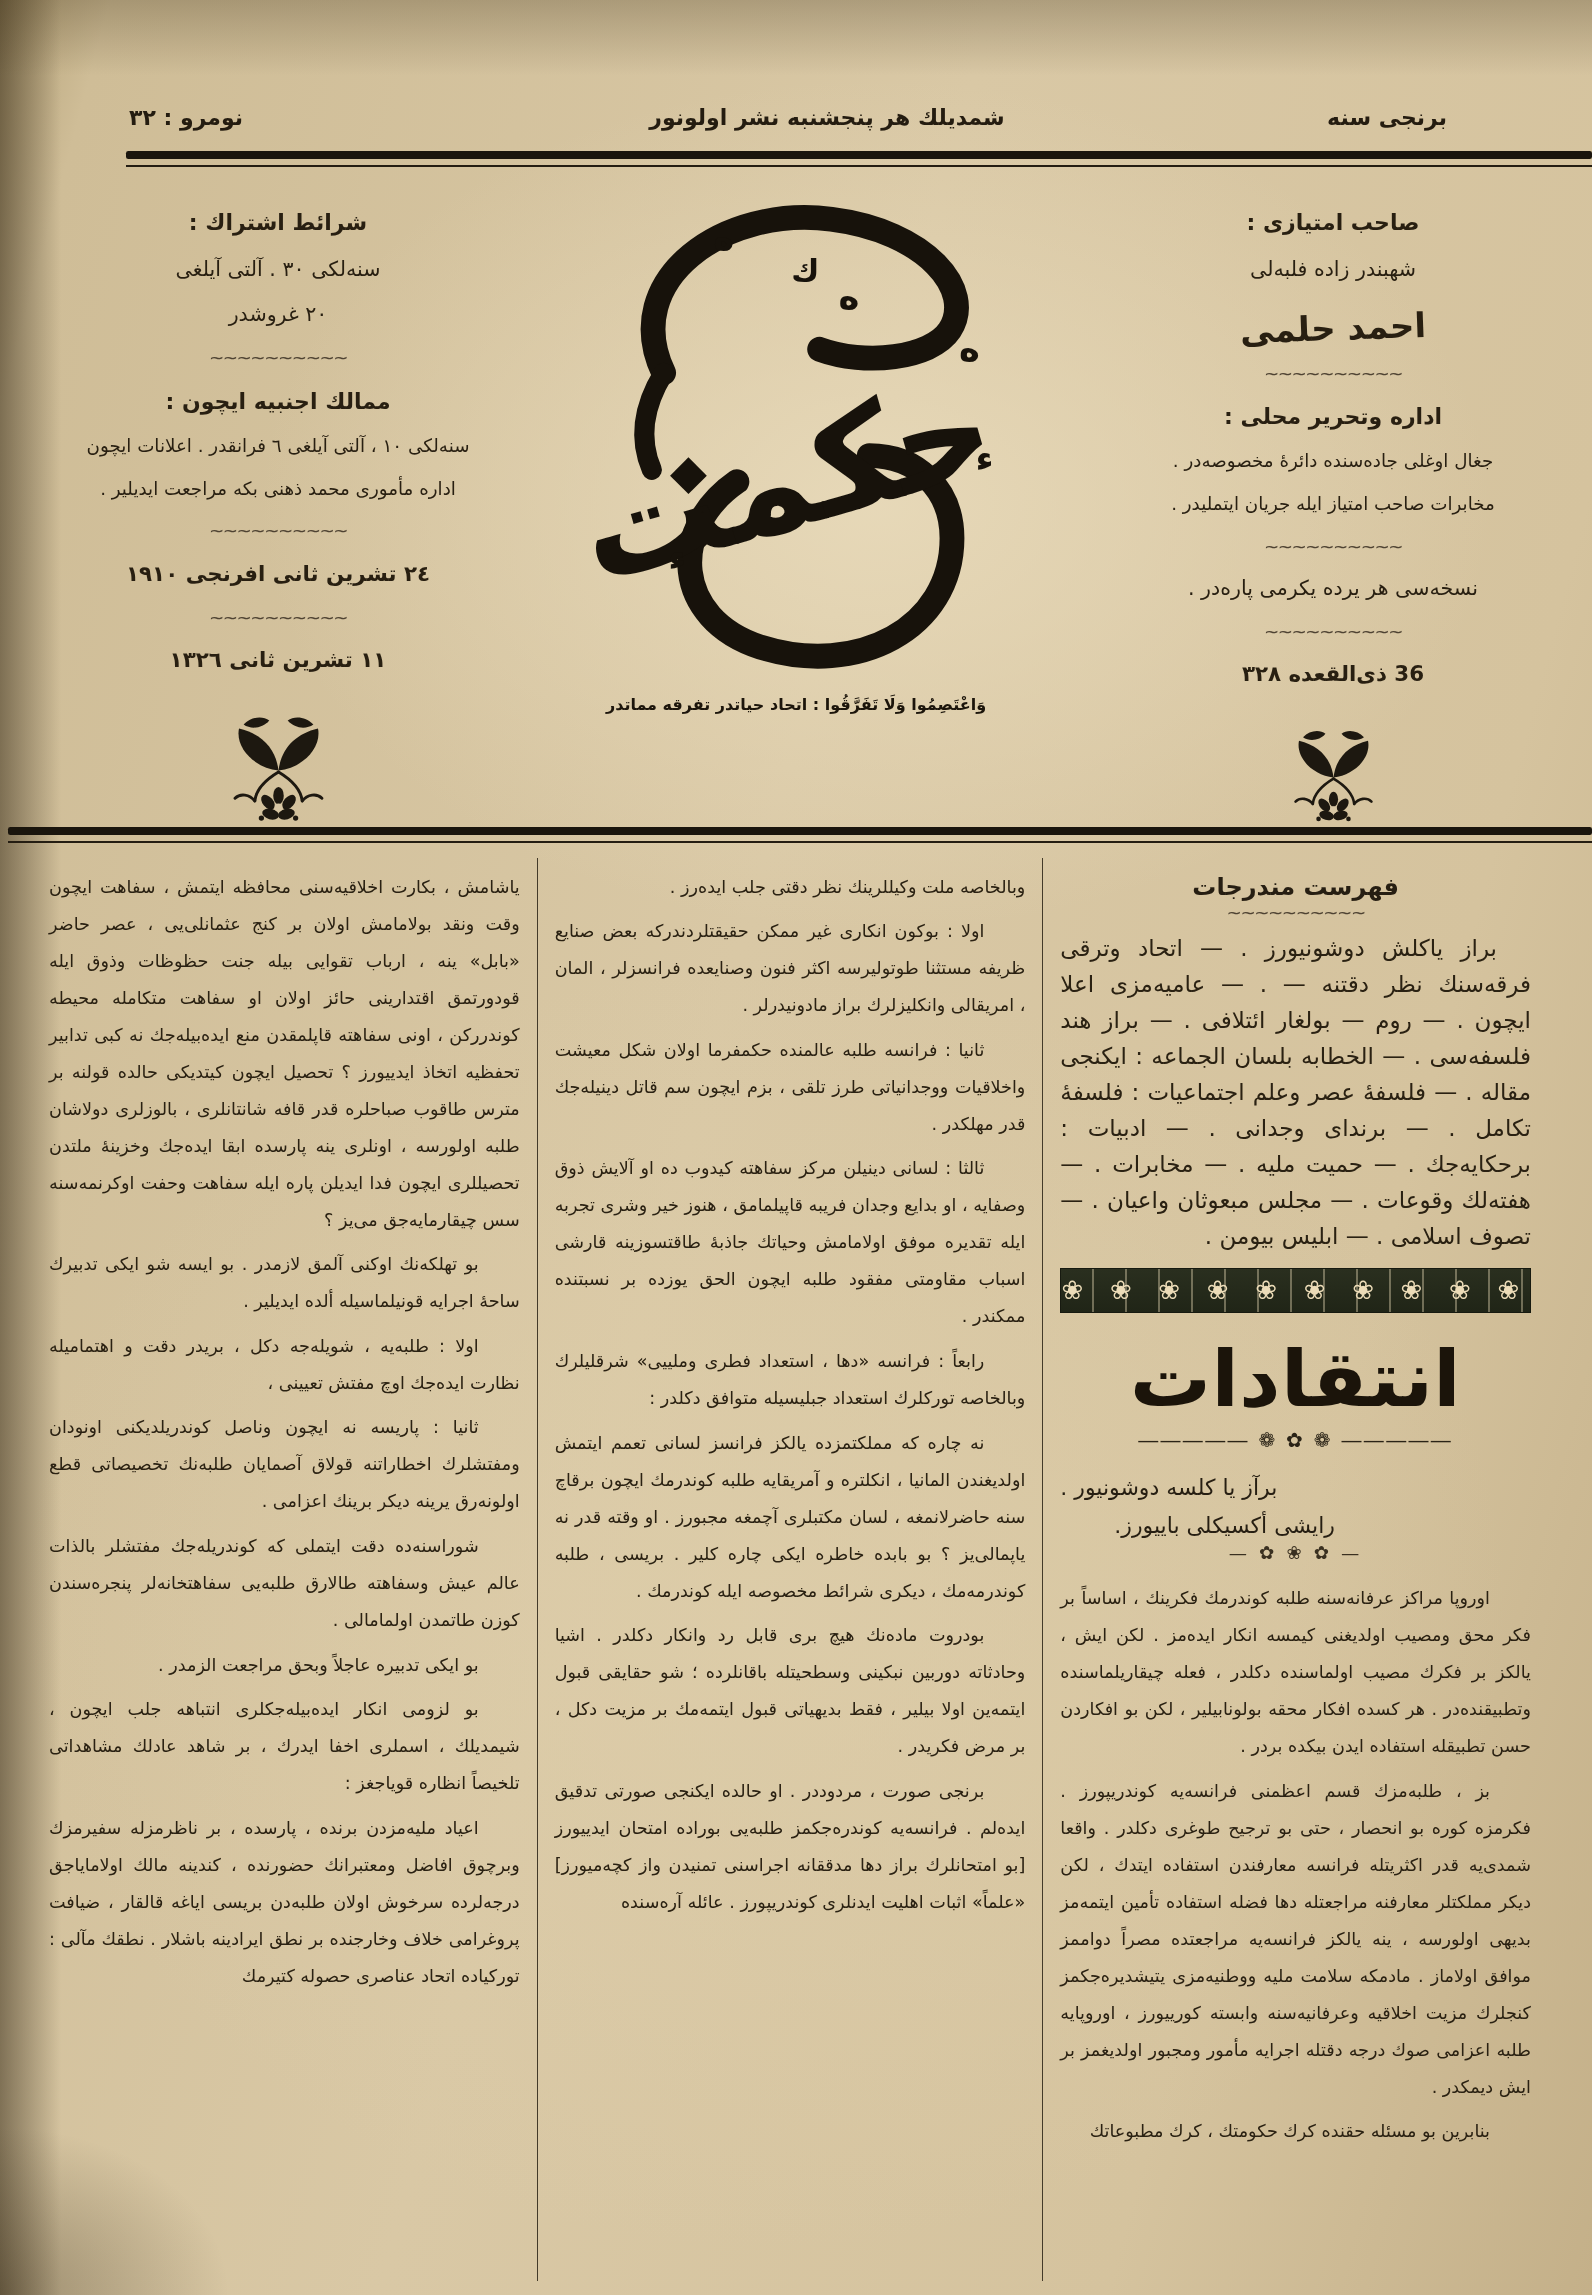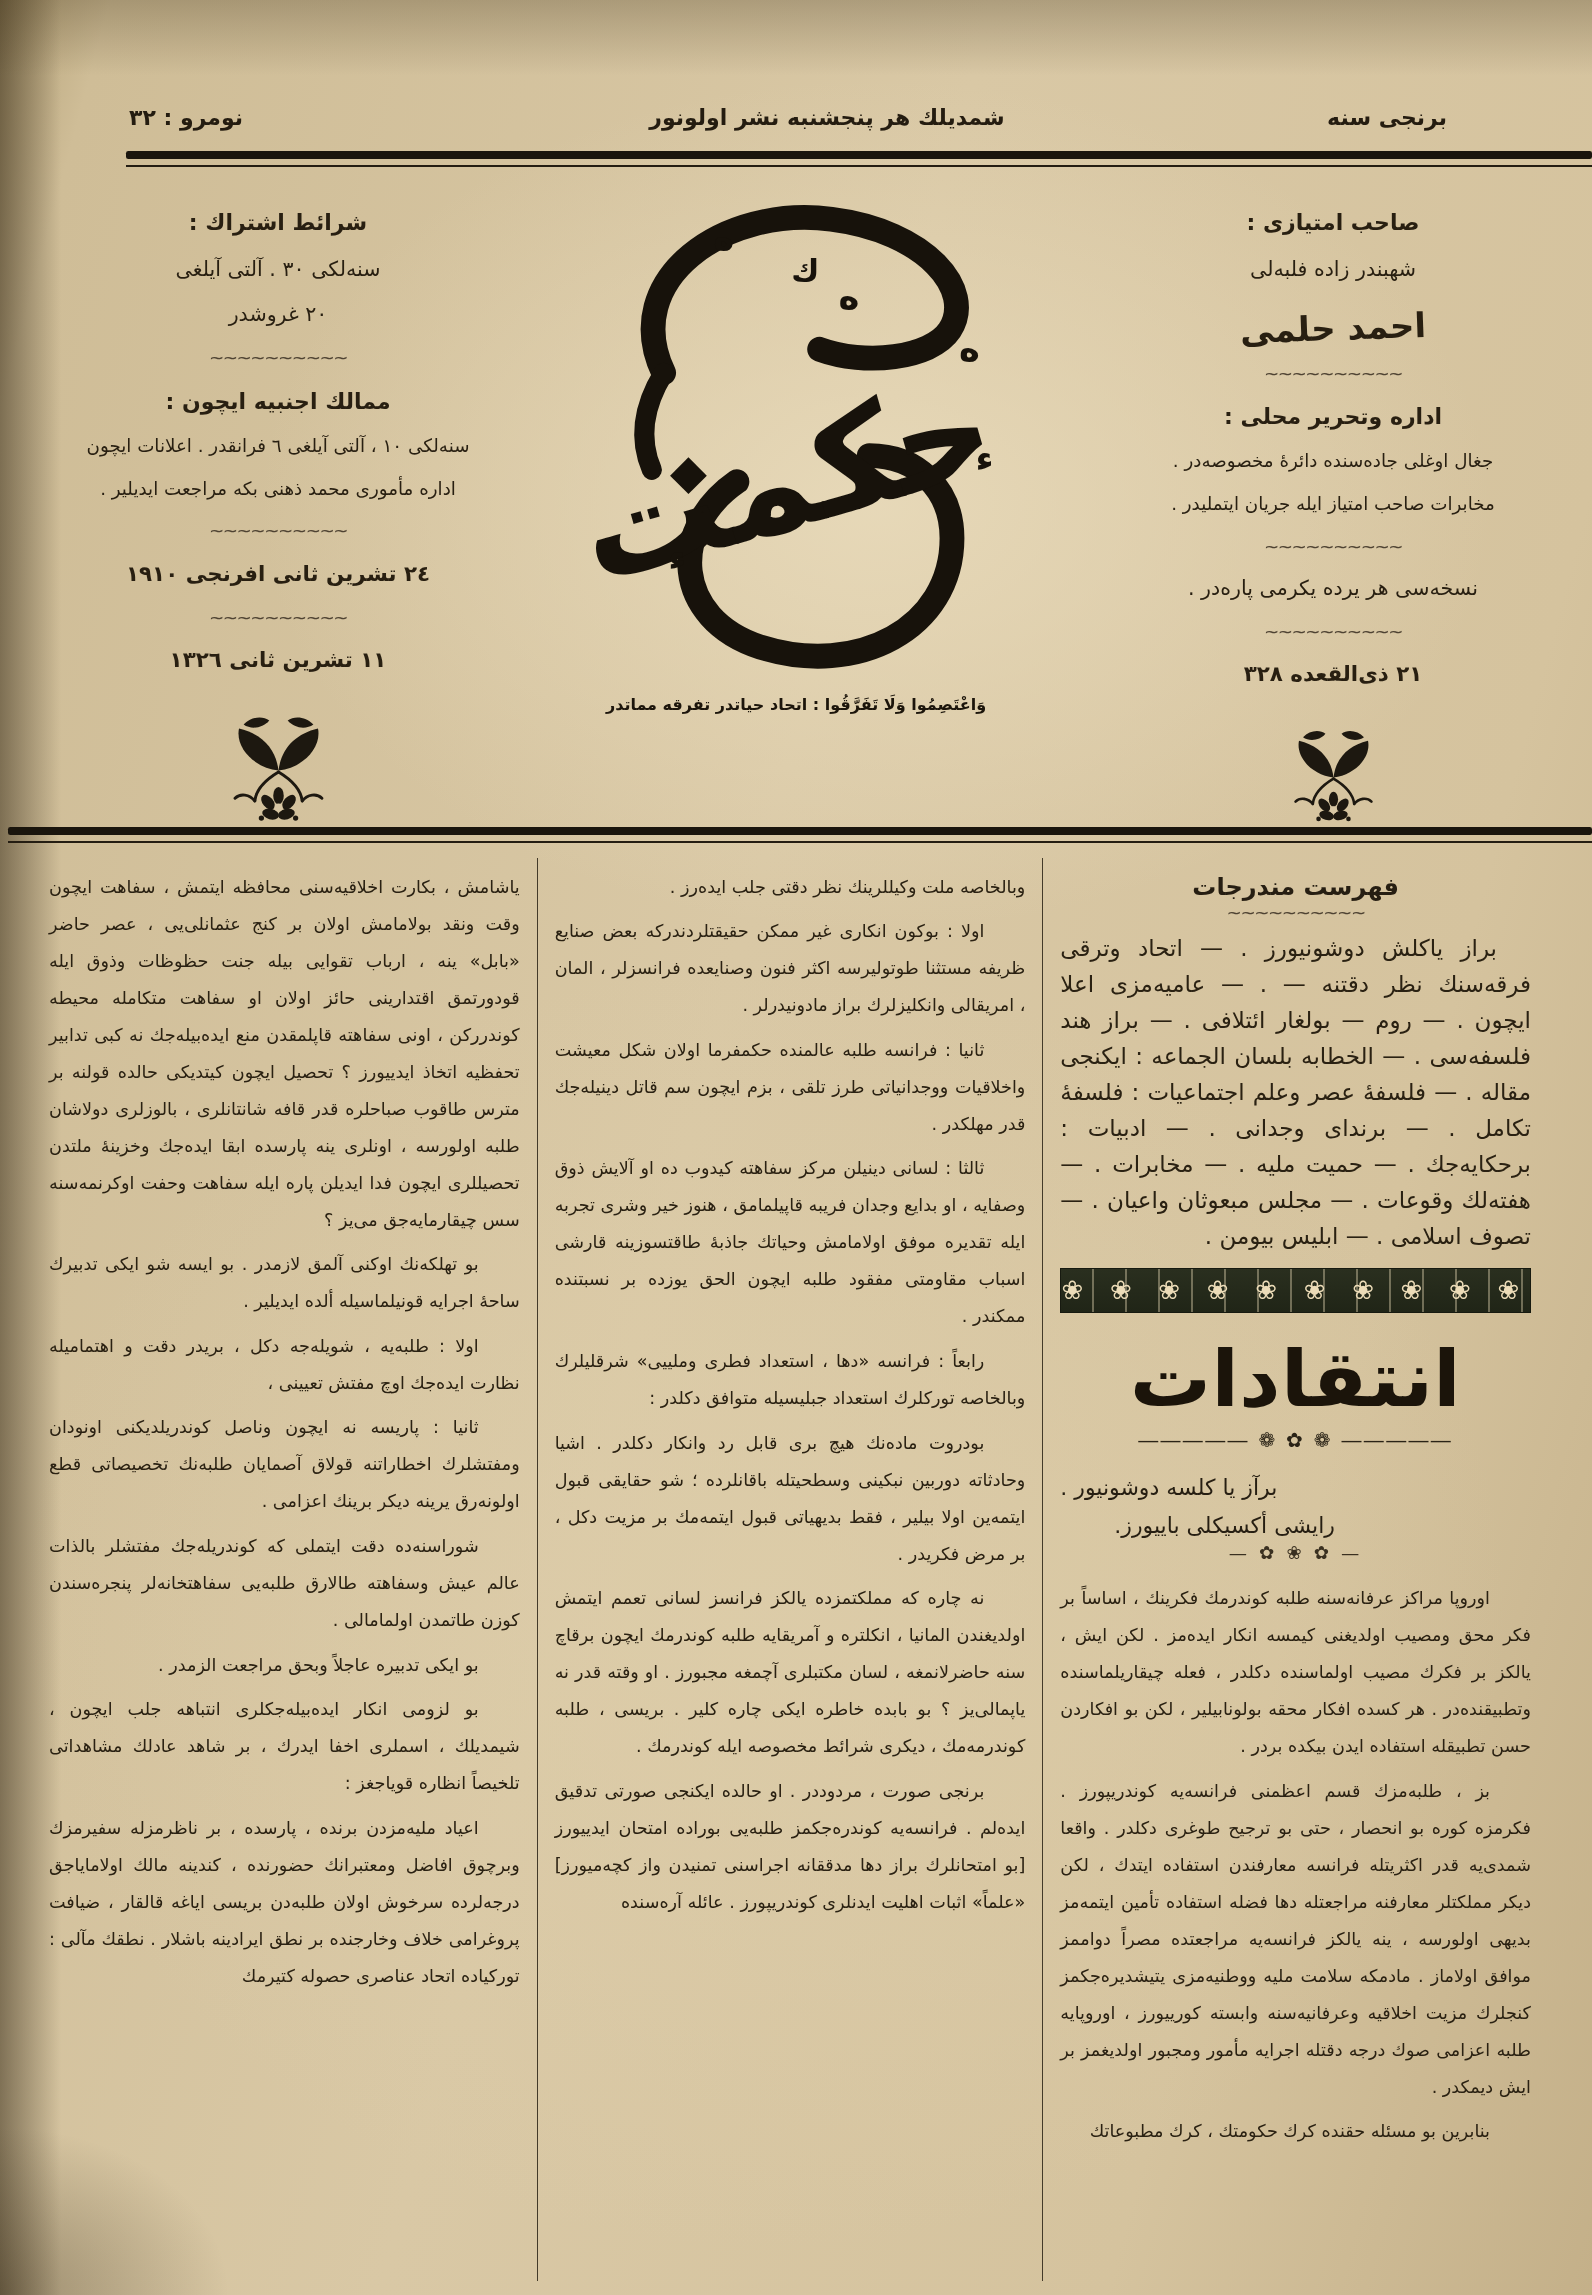--- a/index.html
+++ b/index.html
@@ -160,21 +160,21 @@
       <div class="mh-line mh-head">صاحب امتيازى :</div>
       <div class="mh-line">شهبندر زاده فلبه‌لى</div>
       <div class="mh-line mh-name">احمد حلمى</div>
       <div class="squiggle">~~~~~~~~~~</div>
       <div class="mh-line mh-head">اداره وتحرير محلى :</div>
       <div class="mh-line mh-wide">جغال اوغلى جاده‌سنده دائرهٔ مخصوصه‌در .</div>
       <div class="mh-line mh-wide">مخابرات صاحب امتياز ايله جريان ايتمليدر .</div>
       <div class="squiggle">~~~~~~~~~~</div>
       <div class="mh-line">نسخه‌سى هر يرده يكرمى پاره‌در .</div>
       <div class="squiggle">~~~~~~~~~~</div>
-      <div class="mh-line mh-date">٢١ ذى‌القعده ٣٢٨</div>
+      <div class="mh-line mh-date">36 ذى‌القعده ٣٢٨</div>
       <svg class="sprig" width="145" height="124" viewBox="0 0 200 170">
           <use href="#sprig"></use>
         </svg>
     </div>
   </div>
 
   <div class="dbl-rule rule-mid">
     <div class="thick"></div>
       <div class="thin"></div>
   </div>
@@ -198,22 +198,22 @@
         </div>
     </section>
 
     <section class="col col-mid">
       <div>
           <p class="bp cont">وبالخاصه ملت وكيللرينك نظر دقتى جلب ايده‌رز .</p>
           <p class="bp">اولا : بوكون انكارى غير ممكن حقيقتلردندركه بعض صنايع ظريفه مستثنا طوتوليرسه اكثر فنون وصنايعده فرانسزلر ، المان ، امريقالى وانكليزلرك براز مادونيدرلر .</p>
           <p class="bp">ثانيا : فرانسه طلبه عالمنده حكمفرما اولان شكل معيشت واخلاقيات ووجدانياتى طرز تلقى ، بزم ايچون سم قاتل دينيله‌جك قدر مهلكدر .</p>
           <p class="bp">ثالثا : لسانى دينيلن مركز سفاهته كيدوب ده او آلايش ذوق وصفايه ، او بدايع وجدان فريبه قاپيلمامق ، هنوز خير وشرى تجربه ايله تقديره موفق اولامامش وحياتك جاذبهٔ طاقتسوزينه قارشى اسباب مقاومتى مفقود طلبه ايچون الحق يوزده بر نسبتنده ممكندر .</p>
           <p class="bp">رابعاً : فرانسه «دها ، استعداد فطرى وملييى» شرقليلرك وبالخاصه توركلرك استعداد جبليسيله متوافق دكلدر :</p>
+          <p class="bp">نه چاره كه مملكتمزده يالكز فرانسز لسانى تعمم ايتمش اولديغندن المانيا ، انكلتره و آمريقايه طلبه كوندرمك ايچون برقاچ سنه حاضرلانمغه ، لسان مكتبلرى آچمغه مجبورز . او وقته قدر نه ياپمالى‌يز ؟ بو بابده خاطره ايكى چاره كلير . بريسى ، طلبه كوندرمه‌مك ، ديكرى شرائط مخصوصه ايله كوندرمك .</p>
           <p class="bp">بودروت ماده‌نك هيچ برى قابل رد وانكار دكلدر . اشيا وحادثاته دوربين نبكينى وسطحيتله باقانلرده ؛ شو حقايقى قبول ايتمه‌ين اولا بيلير ، فقط بديهياتى قبول ايتمه‌مك بر مزيت دكل ، بر مرض فكريدر .</p>
-          <p class="bp">نه چاره كه مملكتمزده يالكز فرانسز لسانى تعمم ايتمش اولديغندن المانيا ، انكلتره و آمريقايه طلبه كوندرمك ايچون برقاچ سنه حاضرلانمغه ، لسان مكتبلرى آچمغه مجبورز . او وقته قدر نه ياپمالى‌يز ؟ بو بابده خاطره ايكى چاره كلير . بريسى ، طلبه كوندرمه‌مك ، ديكرى شرائط مخصوصه ايله كوندرمك .</p>
           <p class="bp">برنجى صورت ، مردوددر . او حالده ايكنجى صورتى تدقيق ايده‌لم . فرانسه‌يه كوندره‌جكمز طلبه‌يى بوراده امتحان ايدييورز [بو امتحانلرك براز دها مدققانه اجراسنى تمنيدن واز كچه‌ميورز] «علماً» اثبات اهليت ايدنلرى كوندريپورز . عائله آره‌سنده</p>
         </div>
     </section>
 
     <section class="col">
       <div>
           <p class="bp cont">ياشامش ، بكارت اخلاقيه‌سنى محافظه ايتمش ، سفاهت ايچون وقت ونقد بولامامش اولان بر كنج عثمانلى‌يى ، عصر حاضر «بابل» ينه ، ارباب تقوايى بيله جنت حظوظات وذوق ايله قودورتمق اقتدارينى حائز اولان او سفاهت متكامله محيطه كوندرركن ، اونى سفاهته قاپلمقدن منع ايده‌بيله‌جك نه كبى تدابير تحفظيه اتخاذ ايدييورز ؟ تحصيل ايچون كيتديكى حالده قولنه بر مترس طاقوب صباحلره قدر قافه شانتانلرى ، بالوزلرى دولاشان طلبه اولورسه ، اونلرى ينه پارسده ابقا ايده‌جك وخزينهٔ ملتدن تحصيللرى ايچون فدا ايديلن پاره ايله سفاهت وحفت اوكرنمه‌سنه سس چيقارمايه‌جق مى‌يز ؟</p>
           <p class="bp">بو تهلكه‌نك اوكنى آلمق لازمدر . بو ايسه شو ايكى تدبيرك ساحهٔ اجرايه قونيلماسيله ألده ايديلير .</p>
           <p class="bp">اولا : طلبه‌يه ، شويله‌جه دكل ، بريدر دقت و اهتماميله نظارت ايده‌جك اوچ مفتش تعيينى ،</p>
           <p class="bp">ثانيا : پاريسه نه ايچون وناصل كوندريلديكنى اونودان ومفتشلرك اخطاراتنه قولاق آصمايان طلبه‌نك تخصيصاتى قطع اولونه‌رق يرينه ديكر برينك اعزامى .</p>

